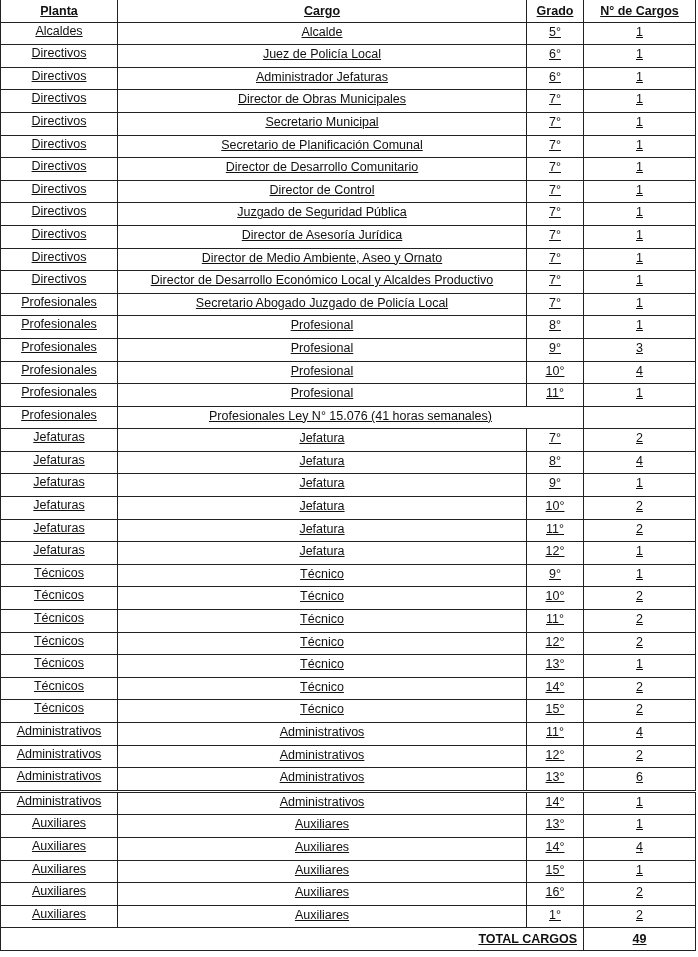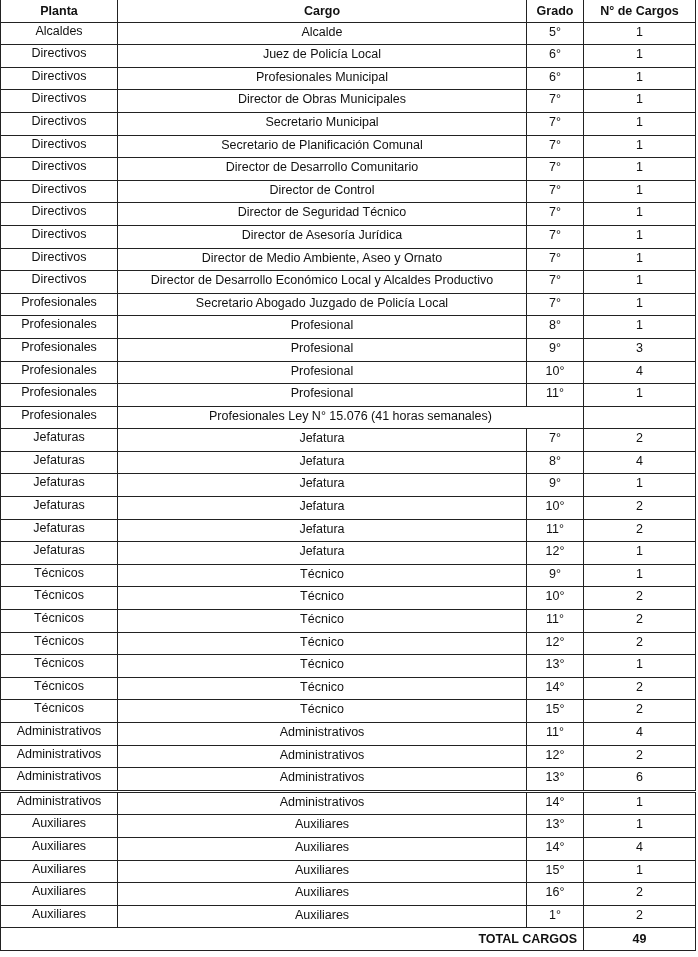--- a/index.html
+++ b/index.html
@@ -1,17 +1,17 @@
 <!DOCTYPE html>
 <html><head>
 <meta charset="utf-8">
 <style>
   html,body{margin:0;padding:0;background:#fff;}
   body{width:698px;height:957px;overflow:hidden;font-family:"Liberation Sans",sans-serif;color:#111;}
-  .wrap{position:absolute;left:0;top:0;width:698px;}
+  .wrap{position:absolute;left:0;top:0;width:698px;text-decoration:underline;}
   table{border-collapse:collapse;width:695px;table-layout:fixed;}
   td,th{border:1px solid #222;font-size:12.5px;text-align:center;padding:0;height:21.6px;line-height:20px;white-space:nowrap;overflow:hidden;}
   th{font-weight:bold;font-size:12.5px;border-top:none;}
   col.c1{width:117px;} col.c2{width:409px;} col.c3{width:57px;} col.c4{width:112px;}
   td.n{vertical-align:top;line-height:18px;}
   td.pl{vertical-align:top;line-height:16px;}
   tr.gap td{border-top:3px double #222;}
   tr.total td{font-weight:bold;}
   tr.total td.lbl{text-align:right;padding-right:6px;}
 </style>
@@ -42,21 +42,21 @@
           <td class="n">1</td>
         </tr>
         <tr>
           <td class="pl">Directivos</td>
           <td class="n">Juez de Policía Local</td>
           <td class="n">6°</td>
           <td class="n">1</td>
         </tr>
         <tr>
           <td class="pl">Directivos</td>
-          <td class="n">Profesionales Municipal</td>
+          <td class="n">Administrador Jefaturas</td>
           <td class="n">6°</td>
           <td class="n">1</td>
         </tr>
         <tr>
           <td class="pl">Directivos</td>
           <td class="n">Director de Obras Municipales</td>
           <td class="n">7°</td>
           <td class="n">1</td>
         </tr>
         <tr>
@@ -78,21 +78,21 @@
           <td class="n">1</td>
         </tr>
         <tr>
           <td class="pl">Directivos</td>
           <td class="n">Director de Control</td>
           <td class="n">7°</td>
           <td class="n">1</td>
         </tr>
         <tr>
           <td class="pl">Directivos</td>
-          <td class="n">Director de Seguridad Técnico</td>
+          <td class="n">Juzgado de Seguridad Pública</td>
           <td class="n">7°</td>
           <td class="n">1</td>
         </tr>
         <tr>
           <td class="pl">Directivos</td>
           <td class="n">Director de Asesoría Jurídica</td>
           <td class="n">7°</td>
           <td class="n">1</td>
         </tr>
         <tr>

